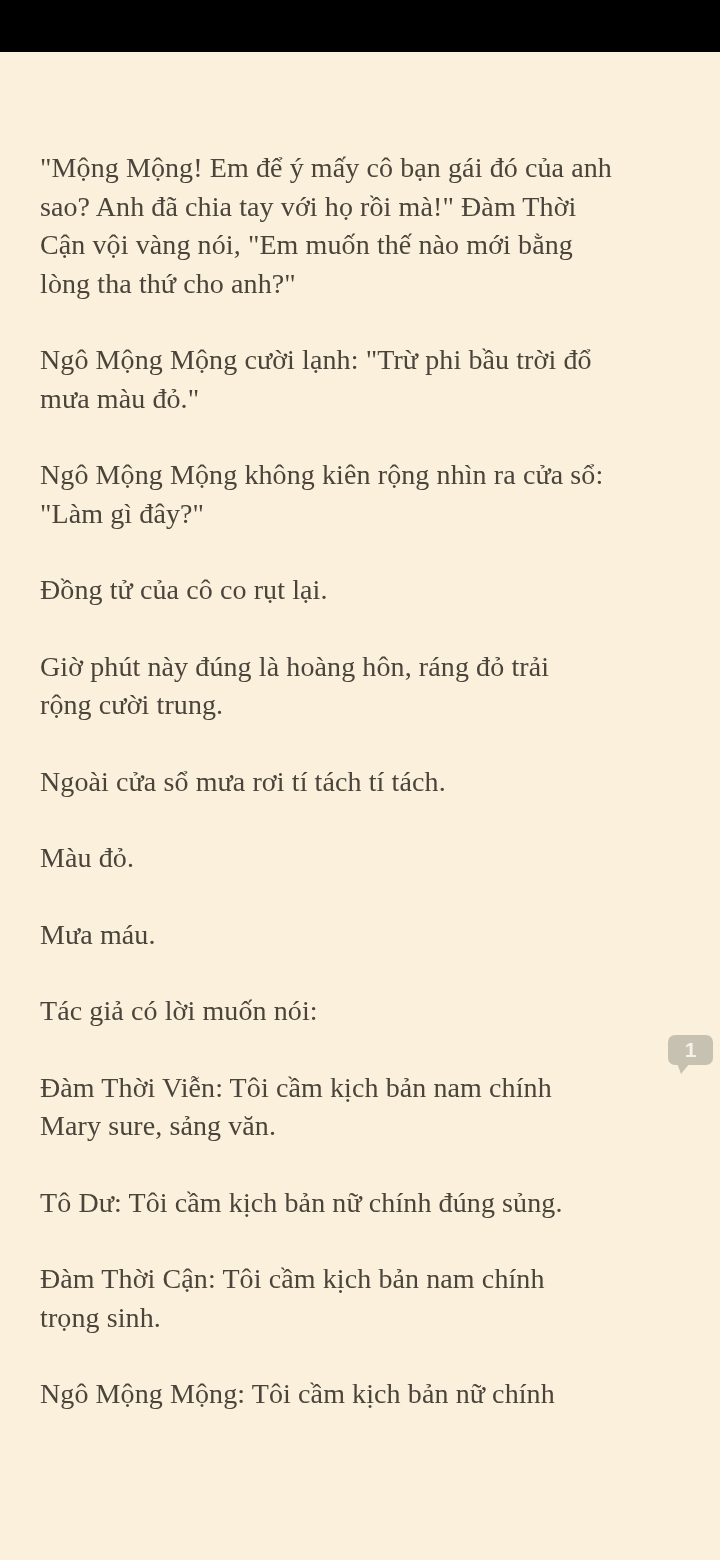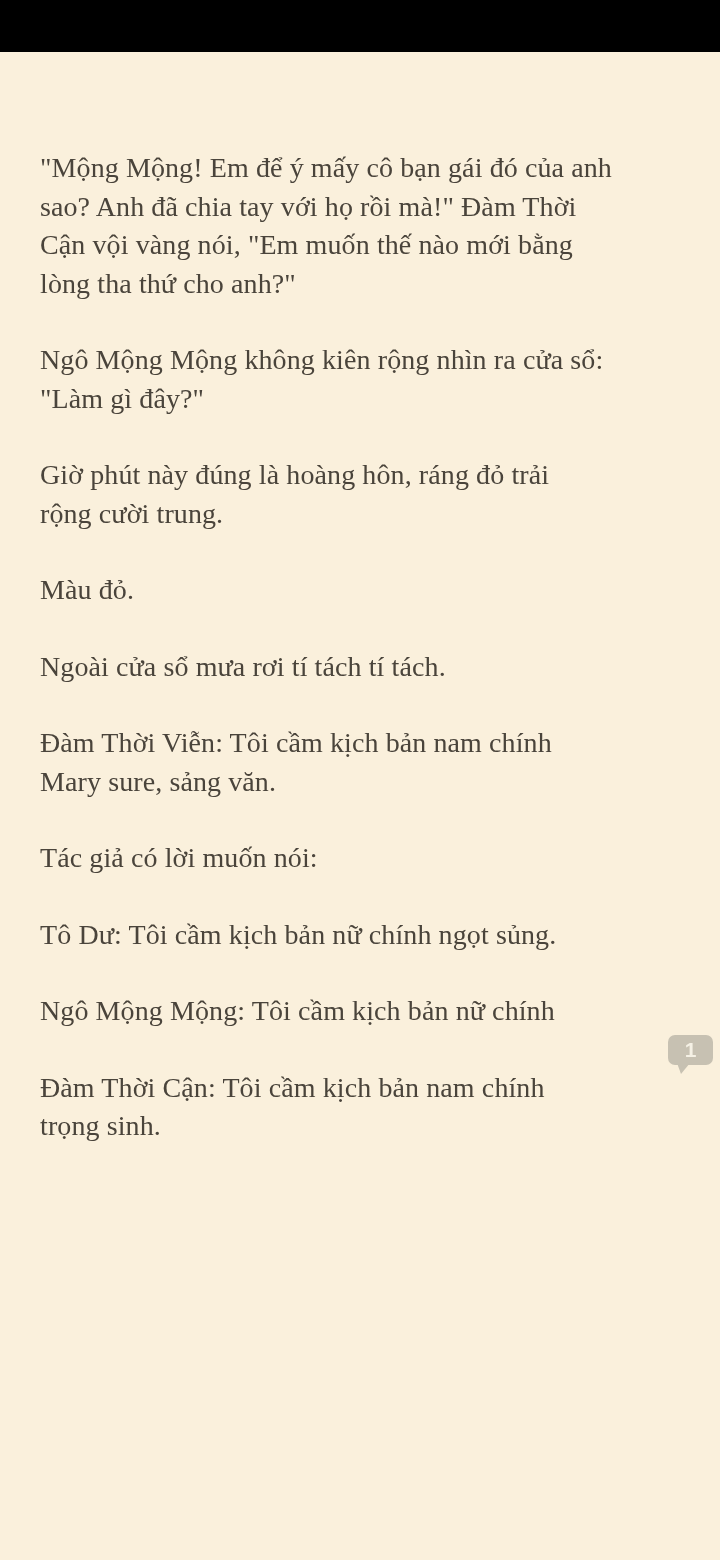--- a/index.html
+++ b/index.html
@@ -59,31 +59,35 @@
 </head>
 <body>
 
 <div class="status-bar"></div>
 
 <div class="reader-content">
   <p class="para">"Mộng Mộng! Em để ý mấy cô bạn gái đó của anh
 sao? Anh đã chia tay với họ rồi mà!" Đàm Thời
 Cận vội vàng nói, "Em muốn thế nào mới bằng
 lòng tha thứ cho anh?"</p>
+  <p class="para">Ngô Mộng Mộng cười lạnh: "Trừ phi bầu trời đổ
+mưa màu đỏ."</p>
   <p class="para">Ngô Mộng Mộng không kiên rộng nhìn ra cửa sổ:
 "Làm gì đây?"</p>
+  <p class="para">Đồng tử của cô co rụt lại.</p>
   <p class="para">Giờ phút này đúng là hoàng hôn, ráng đỏ trải
 rộng cười trung.</p>
+  <p class="para">Ngoài cửa sổ mưa rơi tí tách tí tách.</p>
   <p class="para">Màu đỏ.</p>
-  <p class="para">Ngoài cửa sổ mưa rơi tí tách tí tách.</p>
+  <p class="para">Mưa máu.</p>
+  <p class="para">Tác giả có lời muốn nói:</p>
   <p class="para">Đàm Thời Viễn: Tôi cầm kịch bản nam chính
 Mary sure, sảng văn.</p>
-  <p class="para">Tác giả có lời muốn nói:</p>
-  <p class="para">Tô Dư: Tôi cầm kịch bản nữ chính ngọt sủng.</p>
-  <p class="para">Ngô Mộng Mộng: Tôi cầm kịch bản nữ chính</p>
+  <p class="para">Tô Dư: Tôi cầm kịch bản nữ chính đúng sủng.</p>
   <p class="para">Đàm Thời Cận: Tôi cầm kịch bản nam chính
 trọng sinh.</p>
+  <p class="para">Ngô Mộng Mộng: Tôi cầm kịch bản nữ chính</p>
 </div>
 
 <div class="comment-badge">
   <span>1</span>
   <span class="badge-tail"></span>
 </div>
 
 </body></html>

